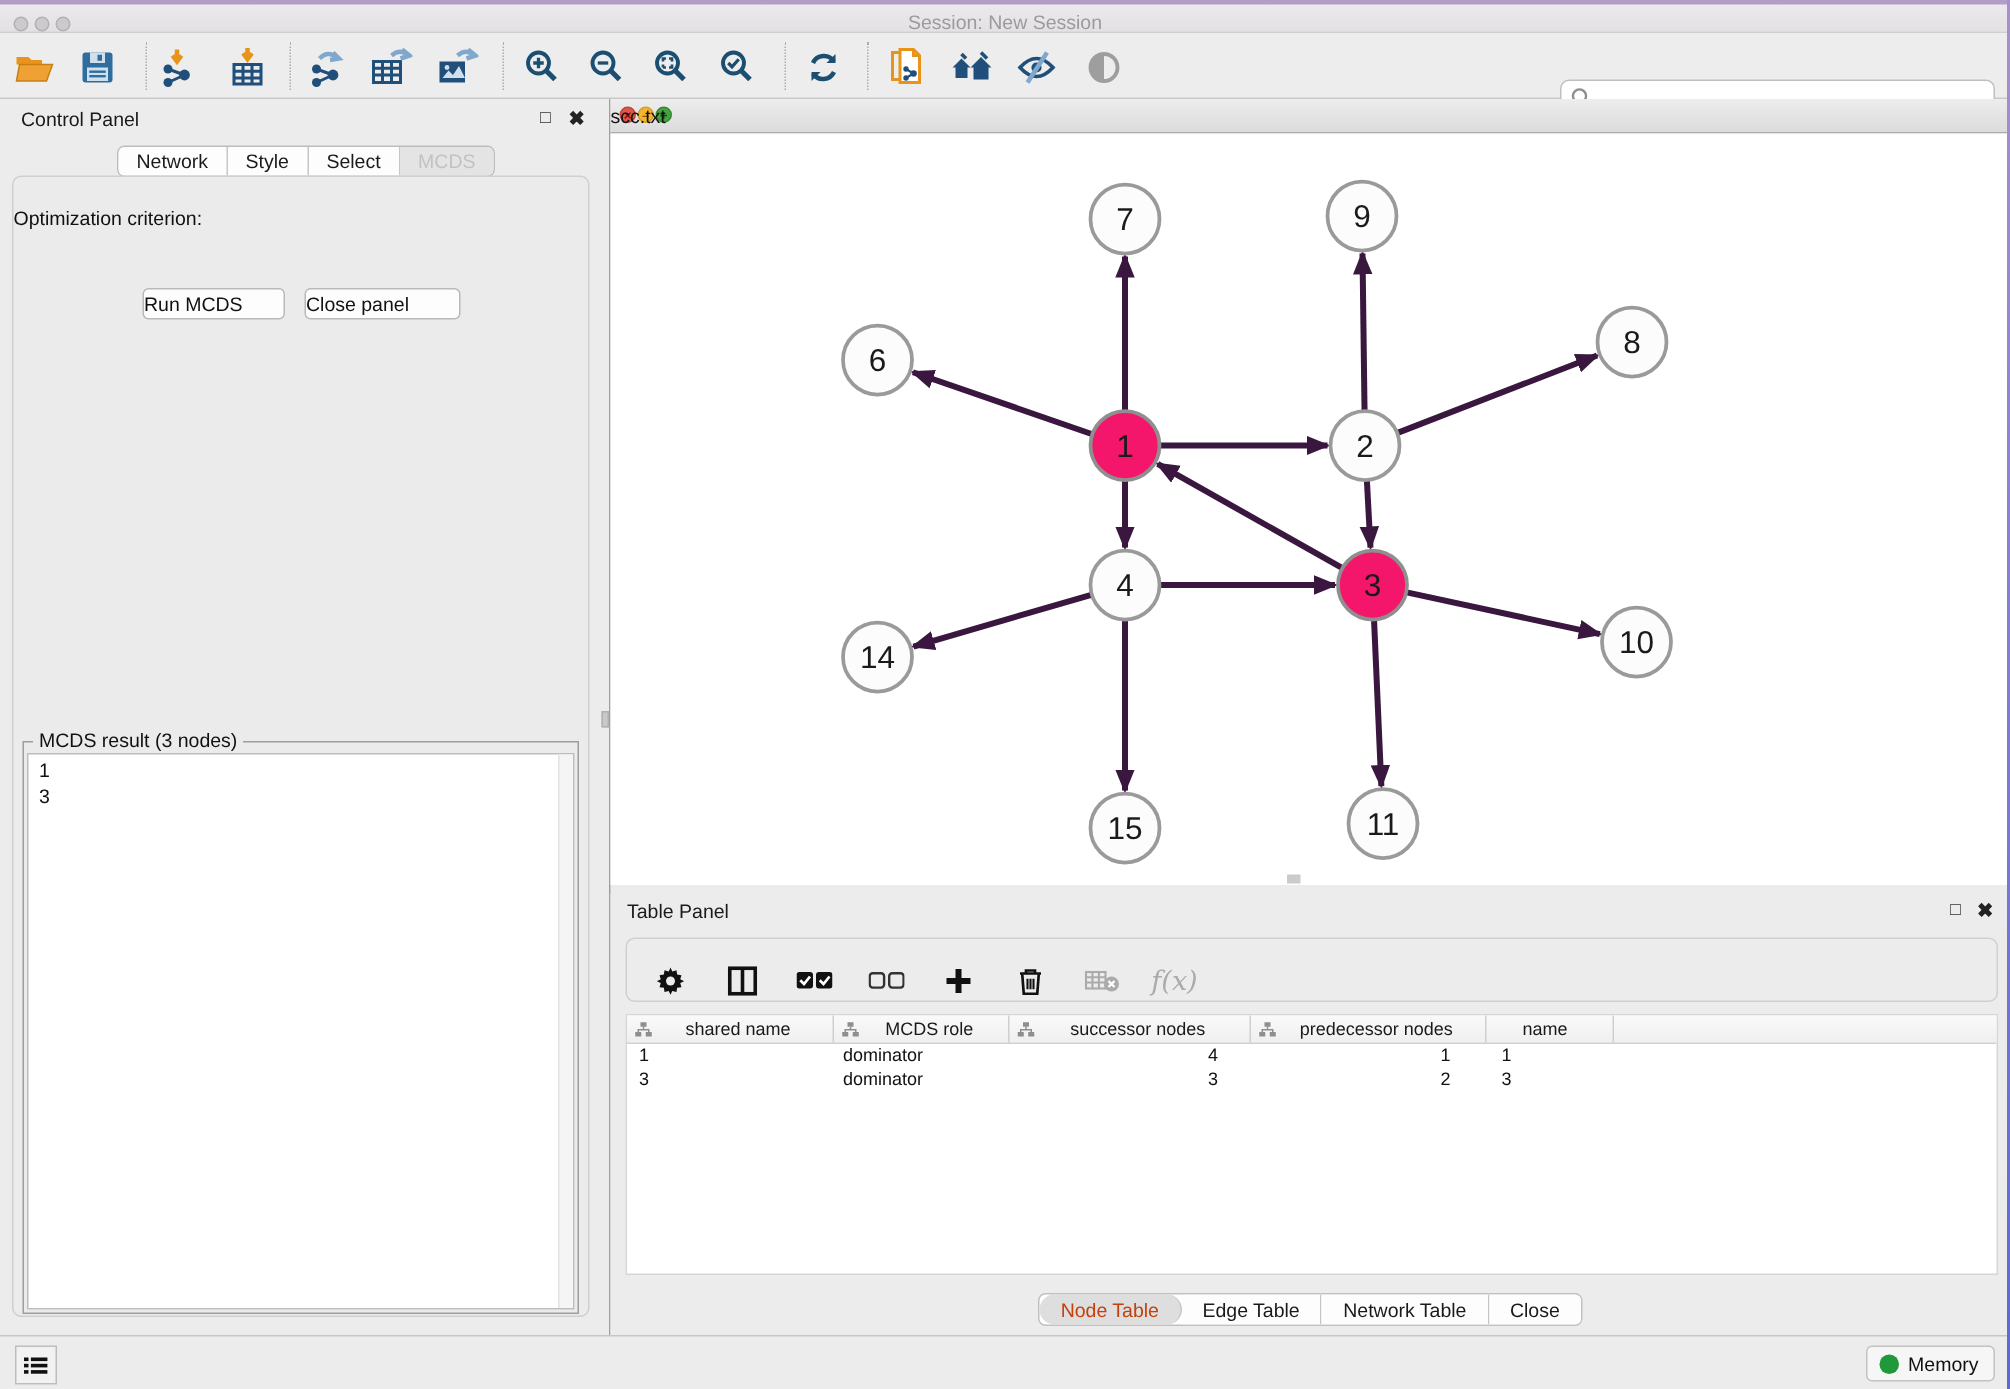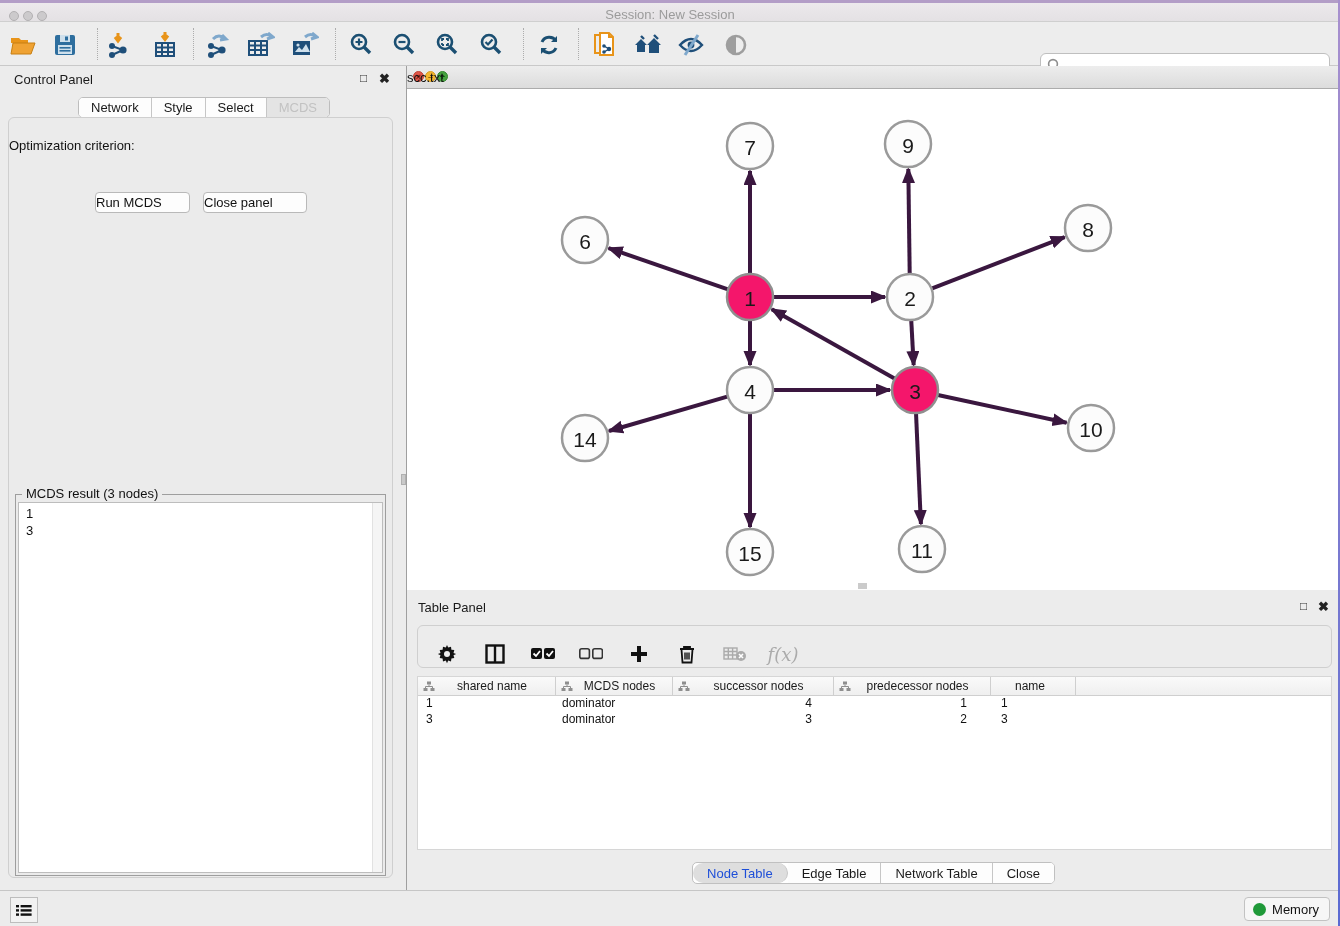--- a/index.html
+++ b/index.html
@@ -85,21 +85,21 @@
   .tp-headrow { display:flex; height:19px; background:linear-gradient(#FAFAFA,#EFEFEF); border-bottom:1px solid #CFCFCF; }
   .tp-hcell { display:flex; align-items:center; border-right:1px solid #CFCFCF; font-size:12px; color:#1A1A1A; position:relative; }
   .tp-hcell .hlabel { flex:1; text-align:center; padding-right:6px; }
   .tp-row { display:flex; height:16px; font-size:12px; color:#111; }
   .tp-cell { overflow:hidden; white-space:nowrap; }
 
   .tp-tabs-wrap { position:absolute; left:0; right:0; top:266px; display:flex; justify-content:center; }
   .tp-tabs { display:flex; border:1px solid #C0C0C0; border-radius:5px; overflow:hidden; background:#fff; height:22px; }
   .tp-tab { font-size:13px; padding:3px 14px 0 14px; border-right:1px solid #C6C6C6; color:#1A1A1A; background:#FDFDFD; }
   .tp-tab:last-child { border-right:none; }
-  .tp-tab.selected { background:#DEDEDE; color:#1d4ed8;border-radius:10px; }
+  .tp-tab.selected { background:#DEDEDE; color:#c2410c;border-radius:10px; }
 
   
   .status-bar { position:absolute; left:0; top:890px; width:1340px; height:36px; background:#ECECEC; border-top:1px solid #C6C6C6; }
   .list-btn { position:absolute; left:10px; top:6px; width:28px; height:26px; background:#F2F2F2;
     border:1px solid #BDBDBD; display:flex; align-items:center; justify-content:center; }
   .memory-btn { position:absolute; right:10px; top:6px; height:24px; padding:0 10px 0 8px;
     background:#F6F6F6; border:1px solid #C2C2C2; border-radius:4px;
     display:flex; align-items:center; gap:6px; font-size:13px; color:#111; }
   .mem-dot { width:13px; height:13px; border-radius:50%; background:#1F9939; }
 
@@ -420,21 +420,21 @@
           </svg>
           <span class="hlabel">shared name</span>
         </div>
         <div class="tp-hcell" style="width: 117px;">
           <svg width="12" height="11" viewBox="0 0 12 11" style="margin-left:5px">
             <rect x="4" y="0.5" width="4" height="3" fill="#8E8E8E"></rect>
             <rect x="0.5" y="7" width="4" height="3" fill="#8E8E8E"></rect>
             <rect x="7.5" y="7" width="4" height="3" fill="#8E8E8E"></rect>
             <path d="M6 3.5 v2 M2.5 7 v-1.5 h7 V7" stroke="#8E8E8E" fill="none"></path>
           </svg>
-          <span class="hlabel">MCDS nodes</span>
+          <span class="hlabel">MCDS role</span>
         </div>
         <div class="tp-hcell" style="width: 161px;">
           <svg width="12" height="11" viewBox="0 0 12 11" style="margin-left:5px">
             <rect x="4" y="0.5" width="4" height="3" fill="#8E8E8E"></rect>
             <rect x="0.5" y="7" width="4" height="3" fill="#8E8E8E"></rect>
             <rect x="7.5" y="7" width="4" height="3" fill="#8E8E8E"></rect>
             <path d="M6 3.5 v2 M2.5 7 v-1.5 h7 V7" stroke="#8E8E8E" fill="none"></path>
           </svg>
           <span class="hlabel">successor nodes</span>
         </div>

